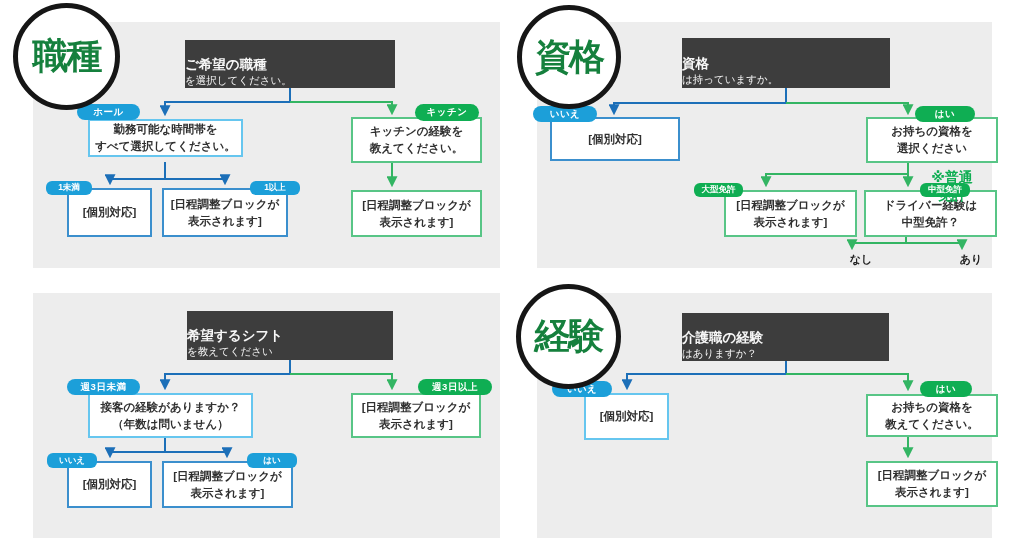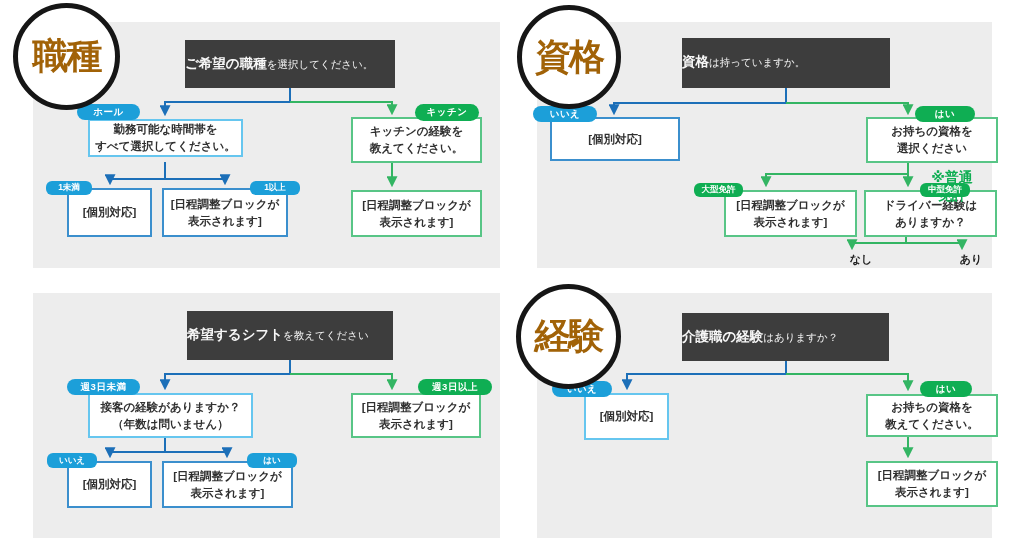--- a/index.html
+++ b/index.html
@@ -1,23 +1,23 @@
 <!DOCTYPE html>
 <html style="--panel-bg: #ededed; --dark-box-bg: #3d3d3d; --dark-box-text: #f7f7f7; --blue-pill: #1c9fd9; --blue-line: #1c6fb8; --blue-border-light: #66c6ef; --blue-border: #3b8fcd; --green-pill: #0fae53; --green-line: #33b563; --green-border: #58c586;"><head>
 <meta charset="utf-8">
 <style>
   html,body{margin:0;padding:0;background:#fff;}
   #stage{position:relative;width:1024px;height:557px;background:#fff;overflow:hidden;
          font-family:"Liberation Sans","DejaVu Sans",sans-serif;}
   .panel{position:absolute;background:var(--panel-bg);z-index:1;}
   .badge{position:absolute;z-index:6;background:#fff;border:5px solid #161616;border-radius:50%;
          display:flex;align-items:center;justify-content:center;font-weight:bold;font-size:36px;
-         color:#a16207;letter-spacing:-2px;}
+         color:#15803d;letter-spacing:-2px;}
   .dark-box{position:absolute;z-index:3;background:var(--dark-box-bg);color:var(--dark-box-text);
-         display:flex;align-items:baseline;padding-top:15px;box-sizing:border-box;}
+         display:flex;align-items:baseline;justify-content:center;padding-top:15px;box-sizing:border-box;flex-direction:column;}
   .dark-box .hb{font-size:13.5px;font-weight:bold;}
   .dark-box .hr{font-size:10.5px;font-weight:normal;}
   .node{position:absolute;z-index:3;background:#fff;border:2px solid;box-sizing:border-box;
         display:flex;align-items:center;justify-content:center;text-align:center;
         white-space:pre-line;font-weight:bold;color:#303030;font-size:11.5px;line-height:1.45;}
   .bl{border-color:var(--blue-border-light);}
   .bm{border-color:var(--blue-border);}
   .gr{border-color:var(--green-border);margin-left:24px;}
   .pill{position:absolute;z-index:5;border-radius:9px;color:#fff;font-weight:bold;font-size:9.5px;
         display:flex;align-items:center;justify-content:center;letter-spacing:0.5px;}
@@ -103,21 +103,21 @@
   <div class="node bm" style="left:550px;top:117px;width:130px;height:44px">[個別対応]</div>
   <div class="pill blue" style="left:533px;top:106px;width:64px;height:16px">いいえ</div>
   <div class="node gr" style="left:842px;top:117px;width:132px;height:46px">お持ちの資格を
 選択ください</div>
   <div class="pill green" style="left:915px;top:106px;width:60px;height:16px">はい</div>
   <div class="note" style="left:928px;top:169px;width:48px">※普通免許</div>
   <div class="node gr" style="left:700px;top:190px;width:133px;height:47px">[日程調整ブロックが
 表示されます]</div>
   <div class="pill green small" style="left:694px;top:183px;width:49px;height:14px">大型免許</div>
   <div class="node gr" style="left:840px;top:190px;width:133px;height:47px">ドライバー経験は
-ありますか？</div>
+中型免許？</div>
   <div class="pill green small" style="left:920px;top:183px;width:50px;height:14px">中型免許</div>
   <div class="leaf" style="left:838px;top:252px;width:28px">なし</div>
   <div class="leaf" style="left:948px;top:252px;width:28px">あり</div>
 
   <div class="dark-box" style="left:187px;top:311px;width:206px;height:49px">
     <span class="hb">希望するシフト</span>
       <span class="hr">を教えてください</span>
   </div>
   <div class="node bl" style="left:88px;top:393px;width:165px;height:45px">接客の経験がありますか？
 （年数は問いません）</div>

